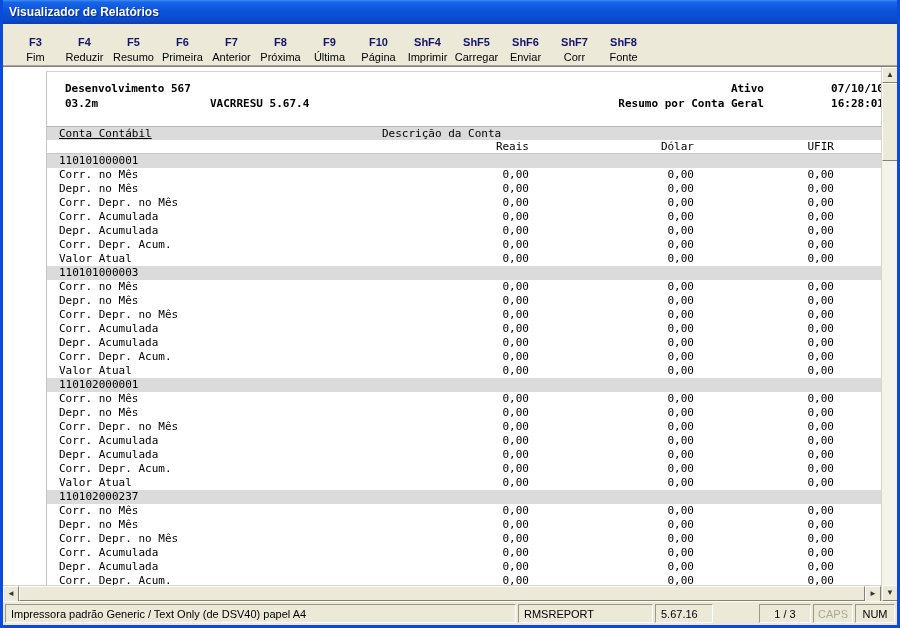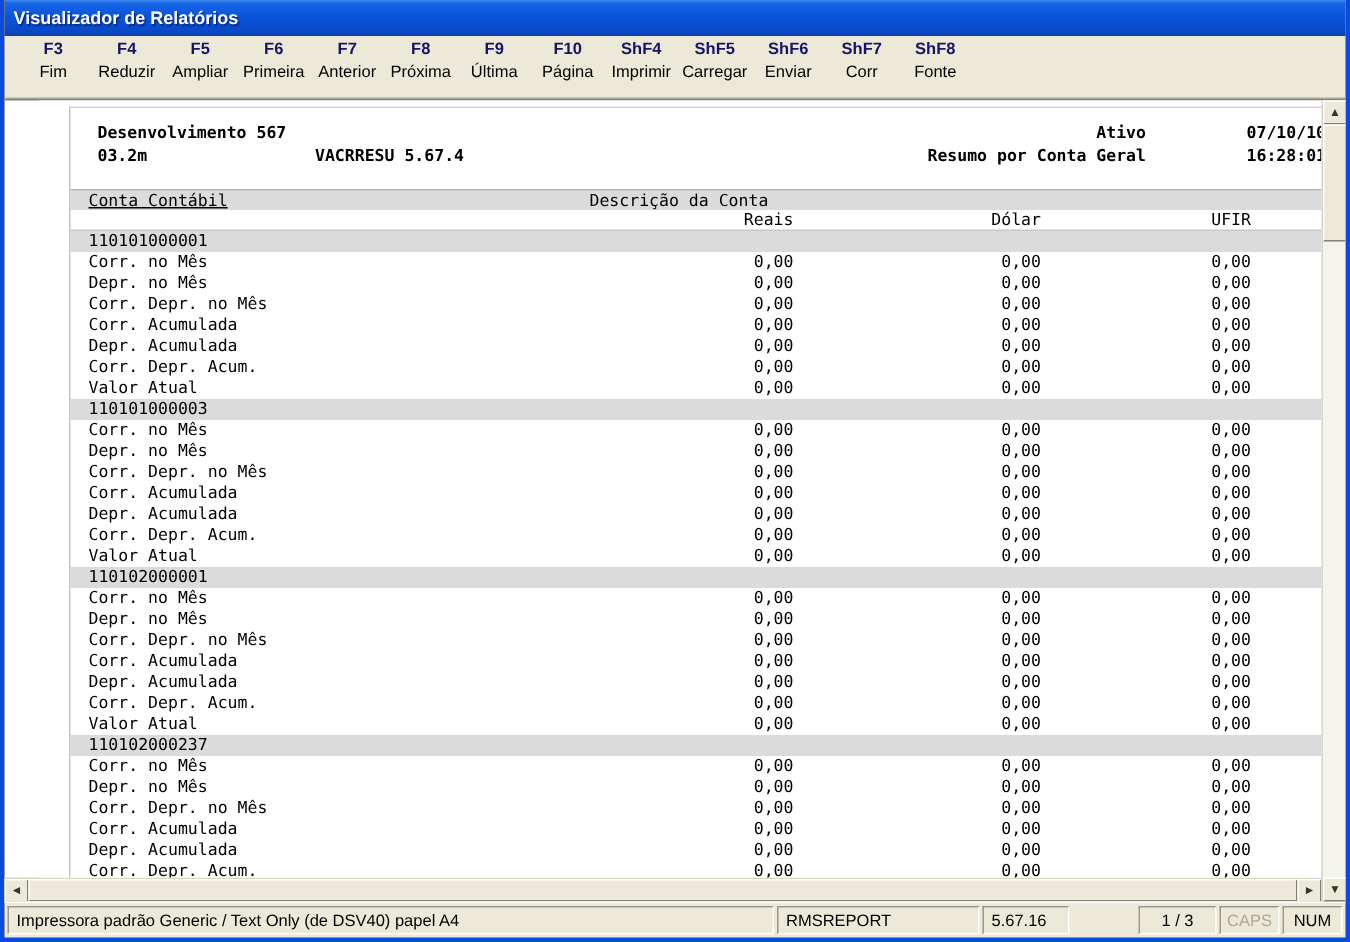--- a/index.html
+++ b/index.html
@@ -21,22 +21,22 @@
     color:#fff; display:flex; align-items:center;
     padding-left:6px;
     font-size:12px; font-weight:bold;
     text-shadow:1px 1px 1px #0a2a7a;
   }
 
   
   .toolbar {
     flex:0 0 42px; height:42px;
     background:#ECE9D8;
-    display:flex; align-items:center;
-    padding:4px 0 12px 8px;
+    display:flex; align-items:flex-end;
+    padding:4px 0 0 8px;
     border-bottom:1px solid #ACA899;
   }
   .tb-btn { min-width:49px; text-align:center; padding:1px 2px; cursor:default; }
   .tb-key   { font-size:11px; font-weight:bold; color:#14146A; line-height:13px; }
   .tb-label { font-size:11px; color:#000; line-height:13px; margin-top:2px; }
 
   
   .content { flex:1; display:flex; min-height:0; border-top:1px solid #808080; background:#fff; }
   .left-col { flex:1; display:flex; flex-direction:column; min-width:0; }
   .viewport { flex:1; overflow:hidden; background:#fff; position:relative;margin-left:23px; }
@@ -54,21 +54,21 @@
   .hrow { display:grid; grid-template-columns:145px 195px 1fr 120px; padding:0 20px 0 18px; font-weight:bold; height:15px; }
   .hrow .span2 { grid-column:1 / 3; }
   .hrow .h-center { text-align:right; }
   .hrow .h-right { text-align:right; }
 
   .col-band {
     margin-top:14px; height:14px;
     background:#DBDBDB; border-top:1px solid #B8B8B8;
     position:relative; padding-left:12px;text-decoration:underline;
   }
-  .col-band .desc { position:absolute; left:346px; top:0; }
+  .col-band .desc { position:absolute; left:335px; top:0; }
 
   .num-head { border-bottom:1px solid #C8C8C8; }
 
   .rrow { display:grid; grid-template-columns:320px 150px 165px 140px; padding-left:12px; height:14px; }
   .c-num { text-align:right; }
 
   .acct-band { height:14px; background:#DBDBDB; padding-left:12px; }
 
   
   .vscroll { flex:0 0 16px; width:16px; background:#F4F3EC; display:flex; flex-direction:column; position:relative; border-left:1px solid #D8D5C5; }
@@ -122,21 +122,21 @@
       <div class="tb-label">Fim</div>
     </div>
 
     <div class="tb-btn">
       <div class="tb-key">F4</div>
       <div class="tb-label">Reduzir</div>
     </div>
 
     <div class="tb-btn">
       <div class="tb-key">F5</div>
-      <div class="tb-label">Ampliar</div>
+      <div class="tb-label">Resumo</div>
     </div>
 
     <div class="tb-btn">
       <div class="tb-key">F6</div>
       <div class="tb-label">Primeira</div>
     </div>
 
     <div class="tb-btn">
       <div class="tb-key">F7</div>
       <div class="tb-label">Anterior</div>

